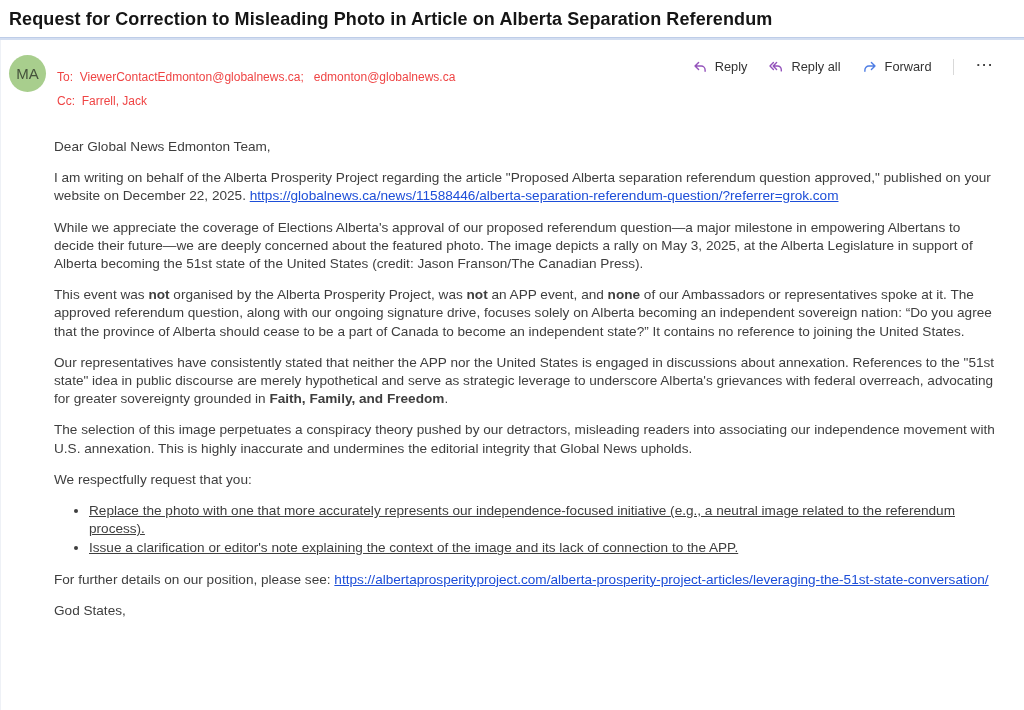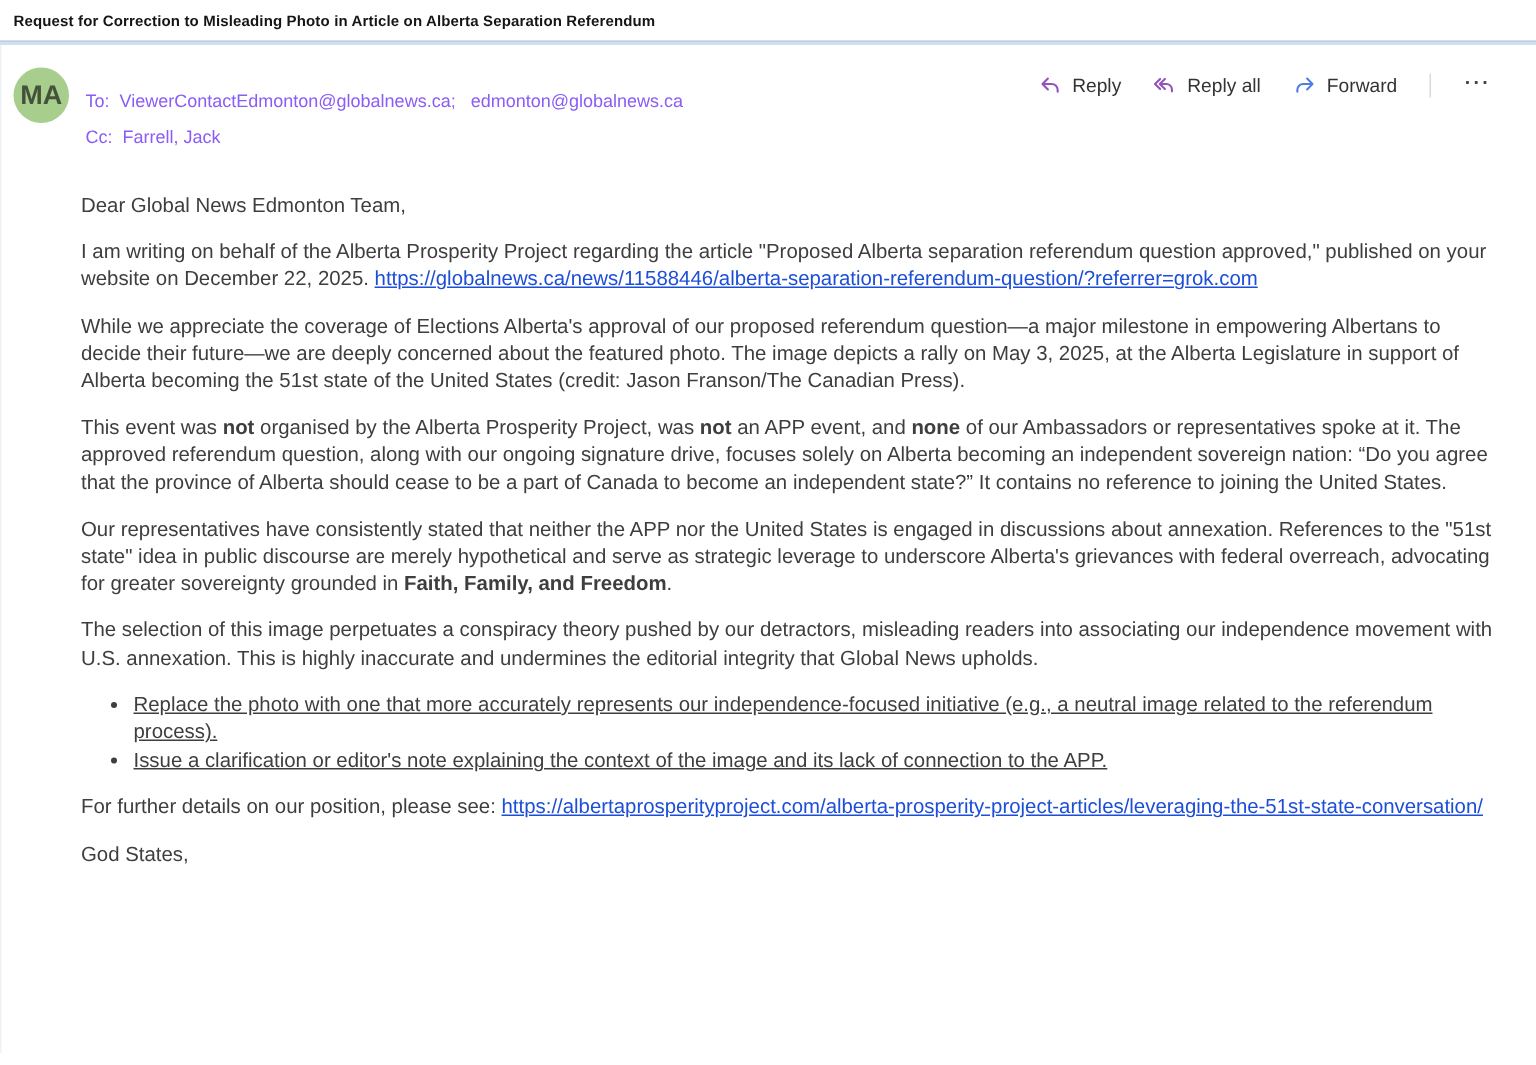--- a/index.html
+++ b/index.html
@@ -4,21 +4,21 @@
 <style>
   * { margin: 0; padding: 0; box-sizing: border-box; }
   html, body {
     width: 1024px; height: 710px;
     background: #ffffff;
     font-family: "Liberation Sans", sans-serif;
     overflow: hidden;
   }
   .subject-bar {
     padding: 9px 21px 7px 9px;
-    font-size: 10px;
+    font-size: 18px;
     font-weight: 700;
     color: #151515;
     letter-spacing: .1px;
   }
   .top-divider {
     height: 3px;
     background: #d3def1;
     border-top: 1px solid #becde8;
   }
   .email-card {
@@ -30,32 +30,32 @@
   .header-row {
     display: flex;
     align-items: flex-start;
     padding-left: 8px;
   }
   .avatar {
     width: 37px; height: 37px;
     border-radius: 50%;
     background: #a8ce8d;
     color: #45523b;
-    font-size: 18px;
-    font-weight: 700;
+    font-size: 15px;
+    font-weight: 400;
     display: flex; align-items: center; justify-content: center;
     flex: 0 0 auto;
     cursor: pointer;
   }
   .sender-block { margin-left: 11px; padding-top: 3px; }
   .sender-name { font-size: 12.8px; color: #262626; }
   .recipient-line {
     margin-top: 12px;
     font-size: 12px;
-    color: #8b5cf6;
+    color: #ef4444;
     white-space: pre-wrap;
   }
   .recipient-line.cc { margin-top: 10px; }
   .actions {
     position: absolute;
     top: 17px; right: 28px;
     display: flex;
     align-items: center;
     gap: 21px;
     font-size: 12.8px;
@@ -142,20 +142,21 @@
     <div class="more-btn">···</div>
   </div>
 
   <div class="email-body">
       <p class="body-paragraph"><span>Dear Global News Edmonton Team,</span></p>
       <p class="body-paragraph"><span>I am writing on behalf of the Alberta Prosperity Project regarding the article "Proposed Alberta separation referendum question approved," published on your website on December 22, 2025. </span><a class="body-link" href="#">https://globalnews.ca/news/11588446/alberta-separation-referendum-question/?referrer=grok.com</a></p>
       <p class="body-paragraph"><span>While we appreciate the coverage of Elections Alberta's approval of our proposed referendum question—a major milestone in empowering Albertans to decide their future—we are deeply concerned about the featured photo. The image depicts a rally on May 3, 2025, at the Alberta Legislature in support of Alberta becoming the 51st state of the United States (credit: Jason Franson/The Canadian Press).</span></p>
       <p class="body-paragraph"><span>This event was </span><span class="bold">not</span><span> organised by the Alberta Prosperity Project, was </span><span class="bold">not</span><span> an APP event, and </span><span class="bold">none</span><span> of our Ambassadors or representatives spoke at it. The approved referendum question, along with our ongoing signature drive, focuses solely on Alberta becoming an independent sovereign nation: “Do you agree that the province of Alberta should cease to be a part of Canada to become an independent state?” It contains no reference to joining the United States.</span></p>
       <p class="body-paragraph"><span>Our representatives have consistently stated that neither the APP nor the United States is engaged in discussions about annexation. References to the "51st state" idea in public discourse are merely hypothetical and serve as strategic leverage to underscore Alberta's grievances with federal overreach, advocating for greater sovereignty grounded in </span><span class="bold">Faith, Family, and Freedom</span><span>.</span></p>
       <p class="body-paragraph"><span>The selection of this image perpetuates a conspiracy theory pushed by our detractors, misleading readers into associating our independence movement with U.S. annexation. This is highly inaccurate and undermines the editorial integrity that Global News upholds.</span></p>
+      <p class="body-paragraph"><span>We respectfully request that you:</span></p>
       <ul class="body-list">
         <li><span>Replace the photo with one that more accurately represents our independence-focused initiative (e.g., a neutral image related to the referendum process).</span></li>
         <li><span>Issue a clarification or editor's note explaining the context of the image and its lack of connection to the APP.</span></li>
       </ul>
       <p class="body-paragraph"><span>For further details on our position, please see: </span><a class="body-link" href="#">https://albertaprosperityproject.com/alberta-prosperity-project-articles/leveraging-the-51st-state-conversation/</a></p>
       <p class="body-paragraph"><span>God States,</span></p>
     </div>
 
 </div>
 

